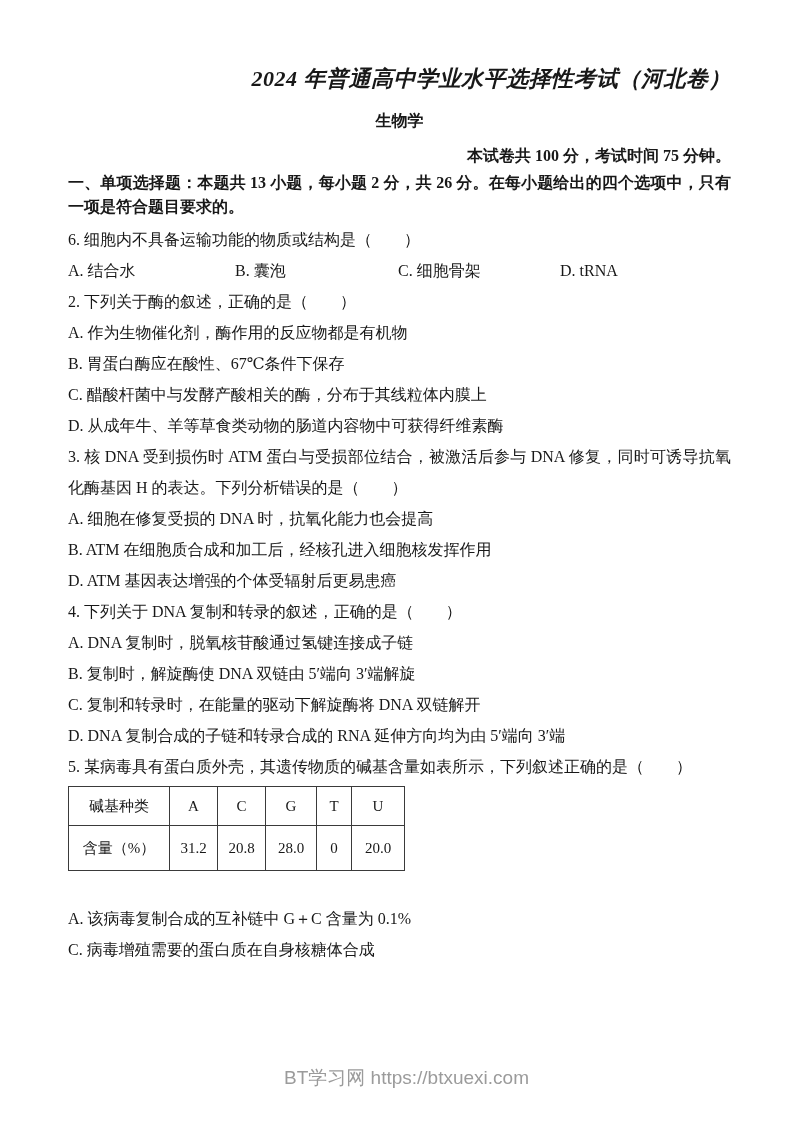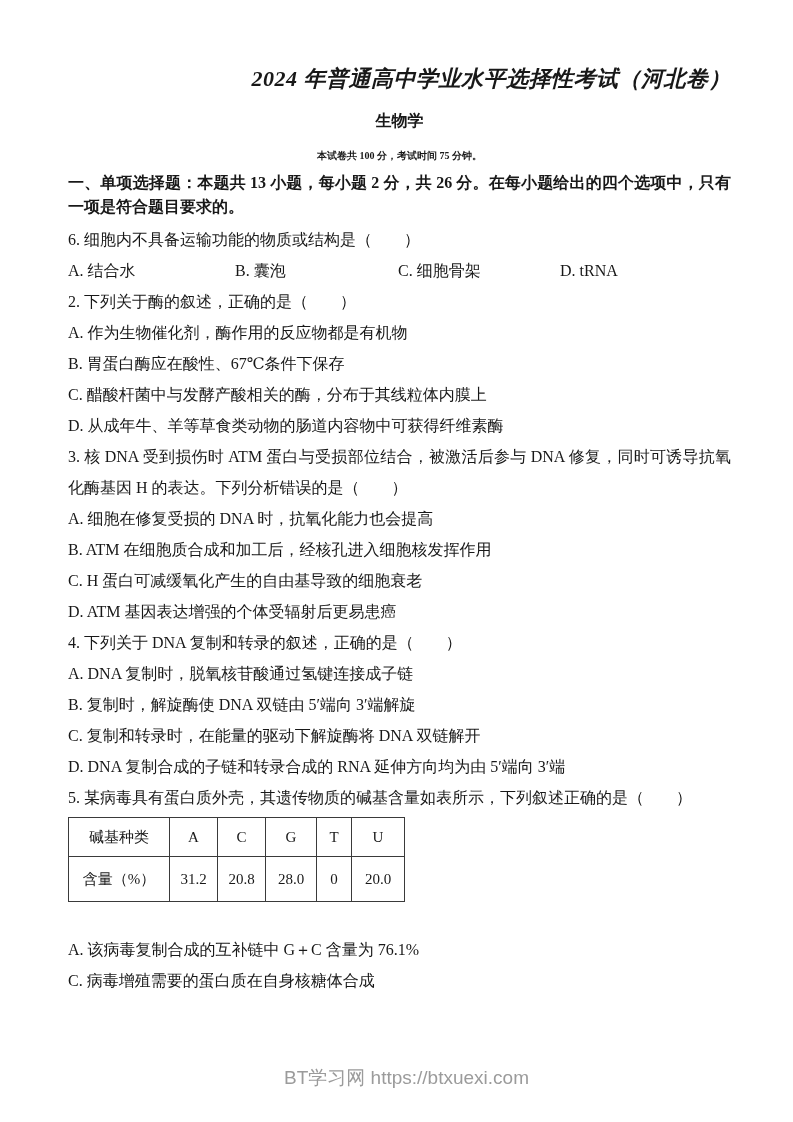--- a/index.html
+++ b/index.html
@@ -26,22 +26,22 @@
   }
   .doc-subject {
     margin: 16px 0 0 0;
     text-align: center;
     font-size: 16px;
     font-weight: bold;
     line-height: 26px;
   }
   .doc-info {
     margin: 12px 0 0 0;
-    text-align: center;
-    font-size: 10px;
+    text-align: right;
+    font-size: 16px;
     font-weight: bold;
     line-height: 20px;
   }
   .section-heading {
     margin: 5px 0 0 0;
     font-size: 16px;
     font-weight: bold;
     line-height: 24px;
     text-align: justify;
   }
@@ -123,21 +123,20 @@
     <p class="line">A. 作为生物催化剂，酶作用的反应物都是有机物</p>
     <p class="line">B. 胃蛋白酶应在酸性、67℃条件下保存</p>
     <p class="line">C. 醋酸杆菌中与发酵产酸相关的酶，分布于其线粒体内膜上</p>
     <p class="line">D. 从成年牛、羊等草食类动物的肠道内容物中可获得纤维素酶</p>
   </div>
 
   <div>
     <p class="line">3. 核 DNA 受到损伤时 ATM 蛋白与受损部位结合，被激活后参与 DNA 修复，同时可诱导抗氧化酶基因 H 的表达。下列分析错误的是（　　）</p>
     <p class="line">A. 细胞在修复受损的 DNA 时，抗氧化能力也会提高</p>
     <p class="line">B. ATM 在细胞质合成和加工后，经核孔进入细胞核发挥作用</p>
-    <p class="line">C. H 蛋白可减缓氧化产生的自由基导致的细胞衰老</p>
     <p class="line">D. ATM 基因表达增强的个体受辐射后更易患癌</p>
   </div>
 
   <div>
     <p class="line">4. 下列关于 DNA 复制和转录的叙述，正确的是（　　）</p>
     <p class="line">A. DNA 复制时，脱氧核苷酸通过氢键连接成子链</p>
     <p class="line">B. 复制时，解旋酶使 DNA 双链由 5′端向 3′端解旋</p>
     <p class="line">C. 复制和转录时，在能量的驱动下解旋酶将 DNA 双链解开</p>
     <p class="line">D. DNA 复制合成的子链和转录合成的 RNA 延伸方向均为由 5′端向 3′端</p>
   </div>
@@ -157,21 +156,21 @@
         <tr>
           <td class="c-label">含量（%）</td>
           <td class="c-a">31.2</td>
           <td class="c-c">20.8</td>
           <td class="c-g">28.0</td>
           <td class="c-t">0</td>
           <td class="c-u">20.0</td>
         </tr>
       </tbody>
     </table>
-    <p class="line after-table">A. 该病毒复制合成的互补链中 G＋C 含量为 76.1%</p>
+    <p class="line after-table">A. 该病毒复制合成的互补链中 G＋C 含量为 0.1%</p>
     <p class="line">C. 病毒增殖需要的蛋白质在自身核糖体合成</p>
   </div>
 
   <div class="watermark">
     <span>BT学习网</span>
     <span> </span>
     <a href="#">https://btxuexi.com</a>
   </div>
 
 </div>

